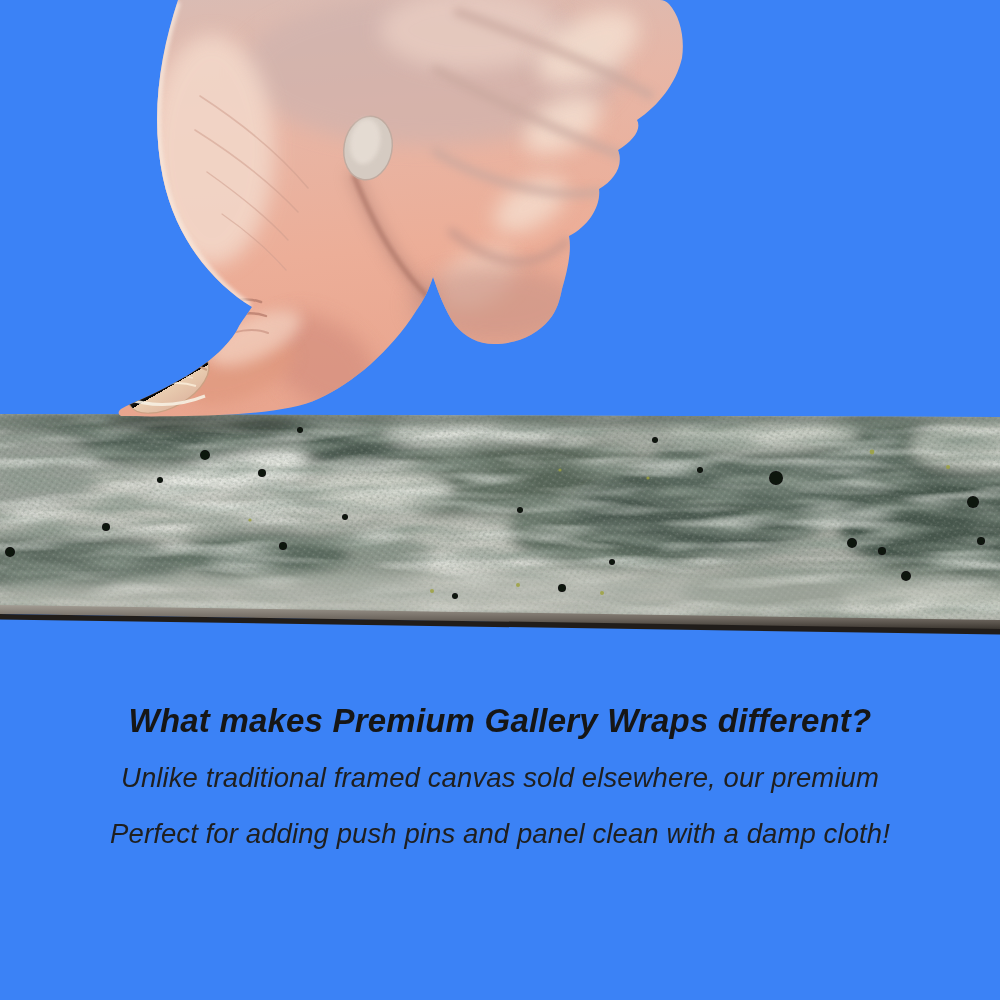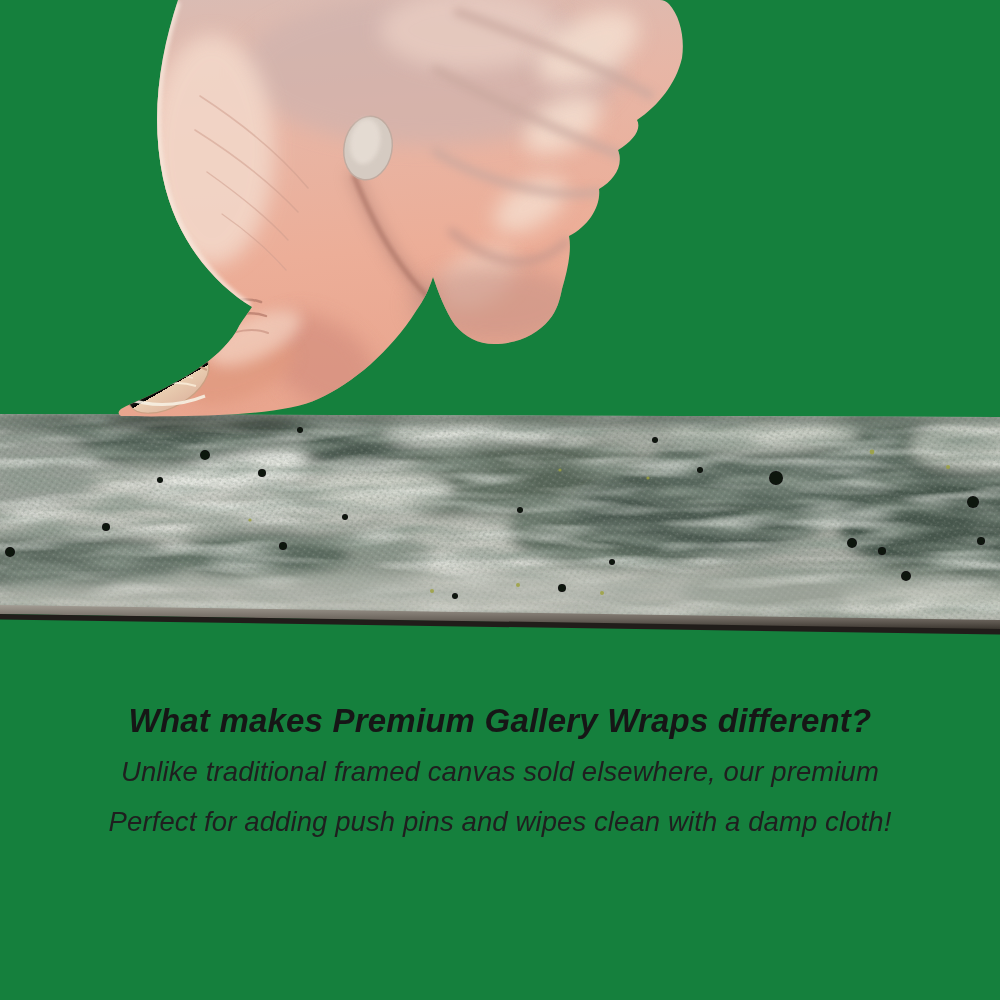--- a/index.html
+++ b/index.html
@@ -1,29 +1,29 @@
 <!DOCTYPE html>
 <html><head>
 <meta charset="utf-8">
 <style>
   html,body{margin:0;padding:0;background:#ffffff;}
   .stage{
-    position:relative;width:1000px;height:1000px;background:#15803d;overflow:hidden;
+    position:relative;width:1000px;height:1000px;background:#3b82f6;overflow:hidden;
     font-family:"Liberation Sans",sans-serif;
   }
   .photo{position:absolute;top:0;left:0;}
   .copy{
     position:absolute;left:0;top:700px;width:1000px;text-align:center;color:#1f1f1f;
   }
   .copy h1{
     margin:0 0 10px 0;font-size:33px;line-height:42px;font-weight:700;font-style:italic;
     color:#161616;letter-spacing:.2px;
   }
   .copy p{
-    margin:10px;font-size:27.5px;line-height:40px;font-weight:400;font-style:italic;
+    margin:16px;font-size:27.5px;line-height:40px;font-weight:400;font-style:italic;
     color:#1f1f1f;letter-spacing:.1px;
   }
 </style>
 </head>
 <body>
 
 <div class="stage">
 
   <svg class="photo" width="1000" height="660" viewBox="0 0 1000 660" aria-hidden="true">
     <defs>
@@ -232,15 +232,15 @@
         </g>
 
         <path d="M178,2 C161,56 151,116 164,178 C177,238 214,282 250,306" fill="none" stroke="#f8eadf" stroke-width="5" opacity="0.9" filter="url(#b2)"></path>
       </g>
     </g>
   </svg>
 
   <div class="copy">
     <h1>What makes Premium Gallery Wraps different?</h1>
     <p>Unlike traditional framed canvas sold elsewhere, our premium</p>
-    <p>Perfect for adding push pins and wipes clean with a damp cloth!</p>
+    <p>Perfect for adding push pins and panel clean with a damp cloth!</p>
   </div>
 </div>
 
 </body></html>

